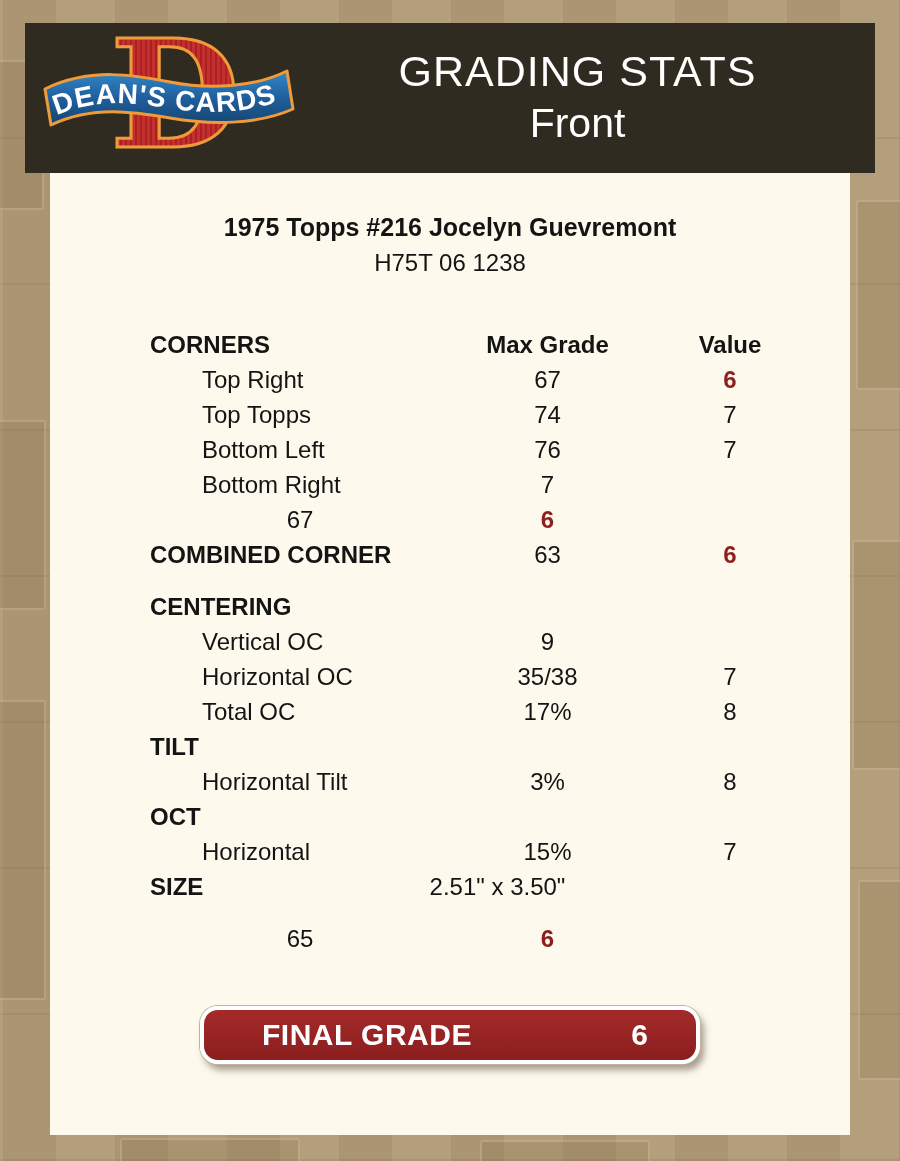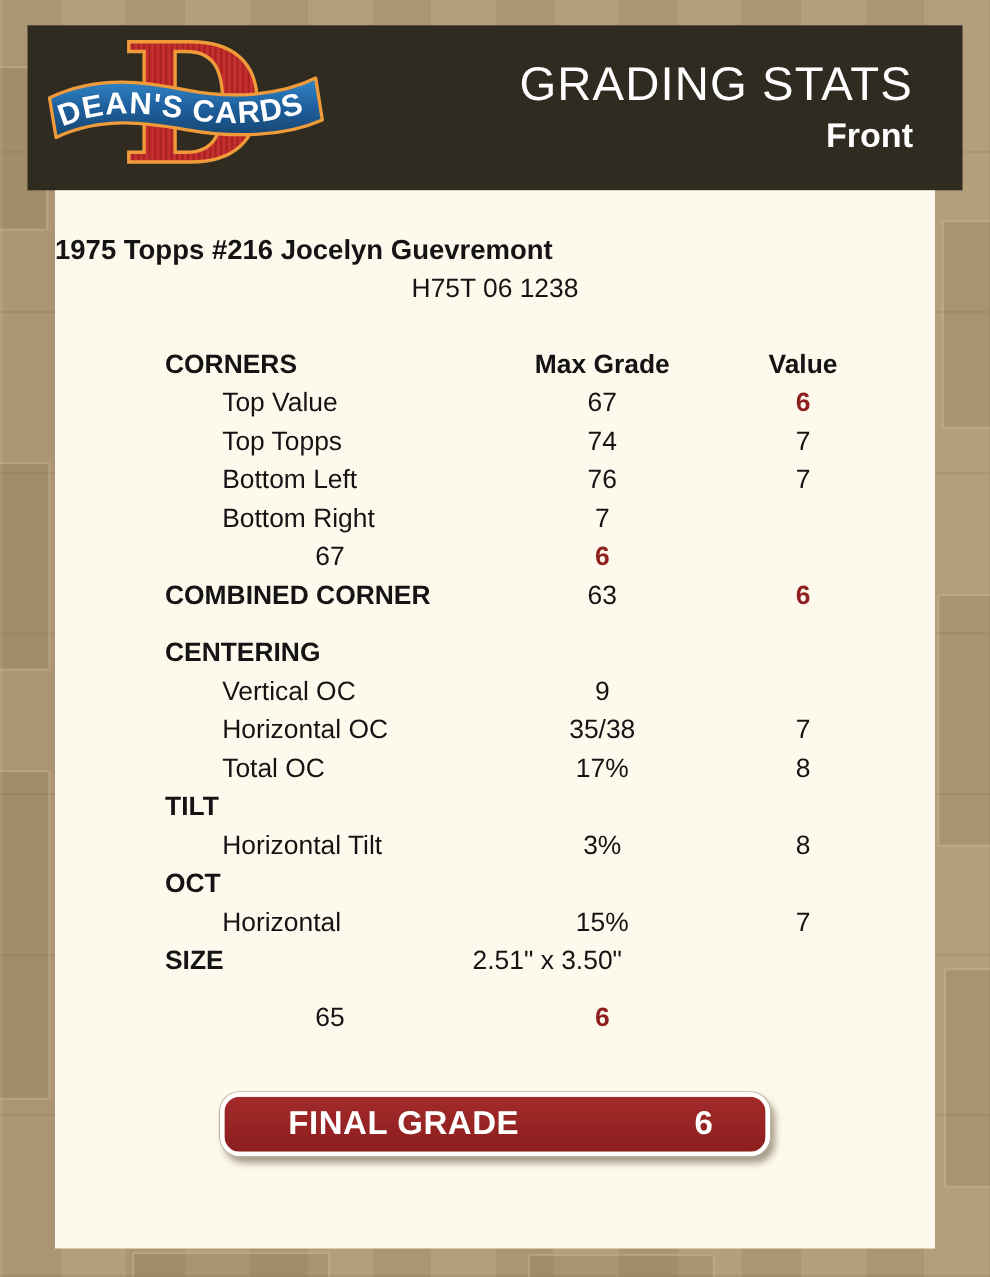--- a/index.html
+++ b/index.html
@@ -26,34 +26,34 @@
     border-radius:3px;
   }
 
   .header-bar {
     position:absolute; left:25px; top:23px; width:850px; height:150px;
     background:#302b20;
     display:flex; align-items:center;
   }
   .logo-wrap { flex:0 0 300px; display:flex; justify-content:center; align-items:center; height:150px; }
   .header-titles {
-    flex:1; display:flex; flex-direction:column; align-items:flex-end; justify-content:center;
+    flex:1; display:flex; flex-direction:column; align-items:center; justify-content:center;
     padding-right:45px; color:#ffffff;
   }
   .header-title { font-size:43px; letter-spacing:1px; line-height:1.2; }
-  .header-subtitle { font-size:31px; line-height:1.3;font-weight:bold; }
+  .header-subtitle { font-size:41px; line-height:1.3; }
 
   .panel {
     position:absolute; left:50px; top:173px; width:800px; height:962px;
     background:#fdf9ec;
   }
-  .card-title { margin-top:36px; text-align:left; font-size:25px; font-weight:bold; line-height:36px; }
+  .card-title { margin-top:36px; text-align:center; font-size:25px; font-weight:bold; line-height:36px; }
   .card-serial { text-align:center; font-size:24px; line-height:36px; }
 
-  .stats { margin-top:33px; }
+  .stats { margin-top:46px; }
   .row {
     display:grid;
     grid-template-columns:300px 195px 170px;
     margin-left:100px;
     height:35px; align-items:center;
     font-size:24px;
   }
   .row.gap { margin-top:17px; }
   .cell.label { text-align:left; white-space:nowrap; }
   .cell.value, .cell.max { text-align:center; white-space:nowrap; }
@@ -122,21 +122,21 @@
   <div class="card-serial">H75T 06 1238</div>
 
   <div class="stats" id="stats-table">
   <div class="row">
     <div class="cell label b">CORNERS</div>
     <div class="cell max b">Max Grade</div>
     <div class="cell value b">Value</div>
   </div>
 
   <div class="row">
-    <div class="cell label ind">Top Value</div>
+    <div class="cell label ind">Top Right</div>
     <div class="cell value">67</div>
     <div class="cell max red">6</div>
   </div>
 
   <div class="row">
     <div class="cell label ind">Top Topps</div>
     <div class="cell value">74</div>
     <div class="cell max">7</div>
   </div>
 

